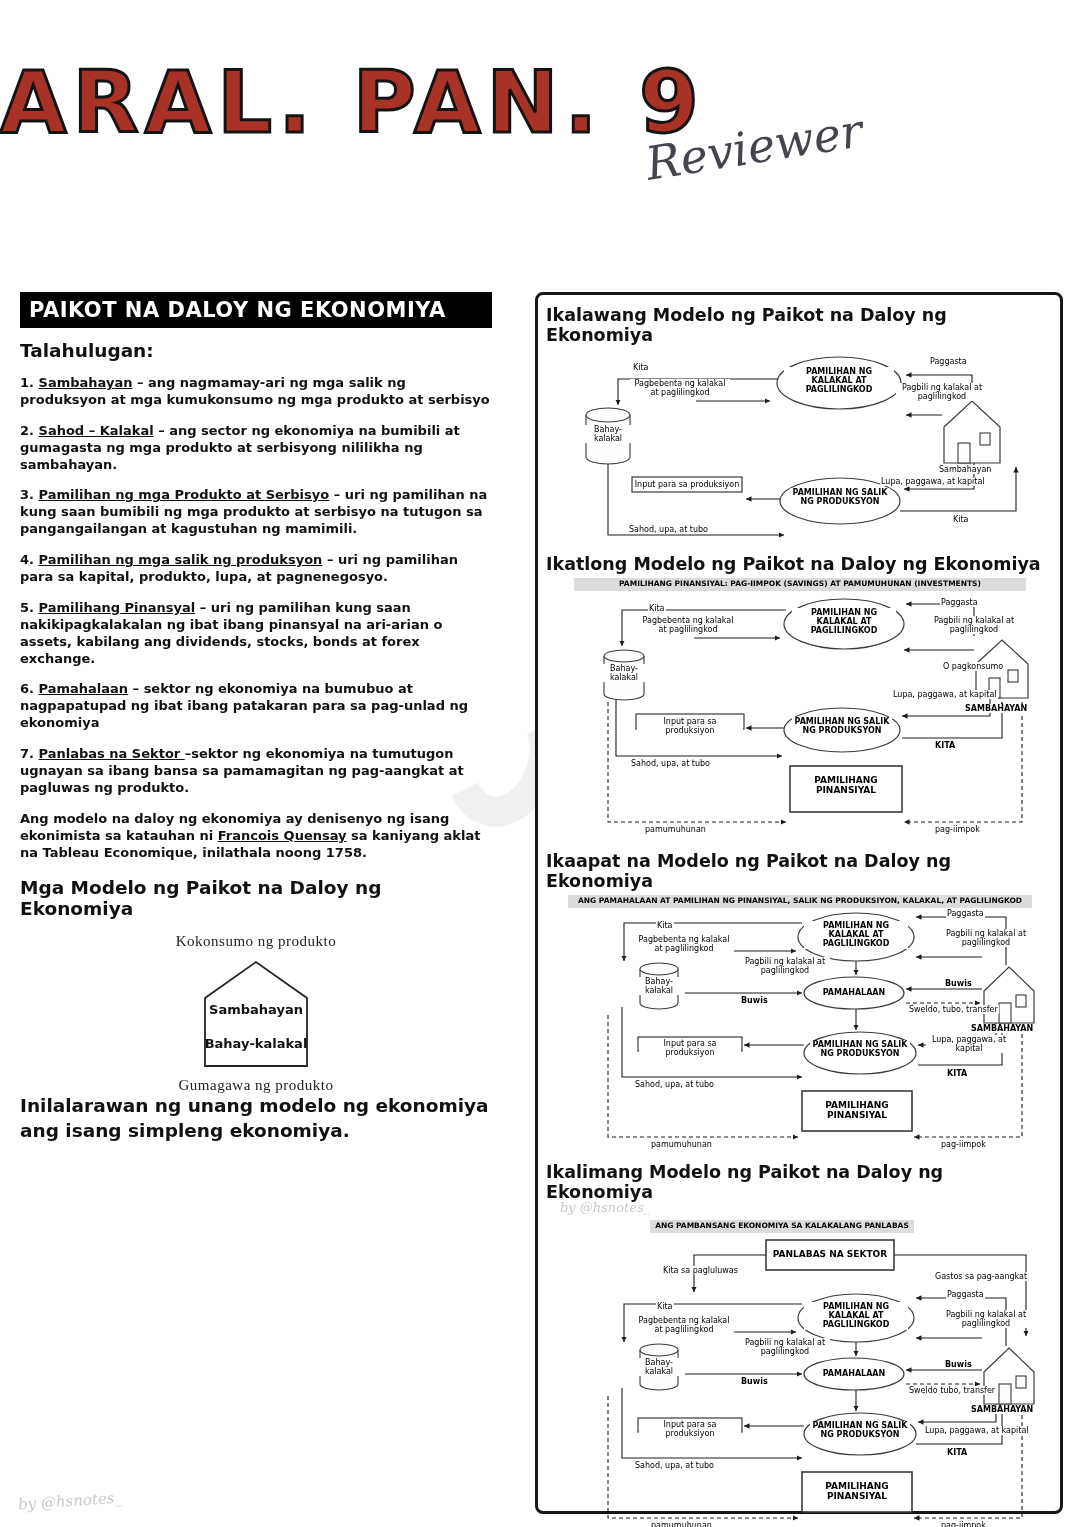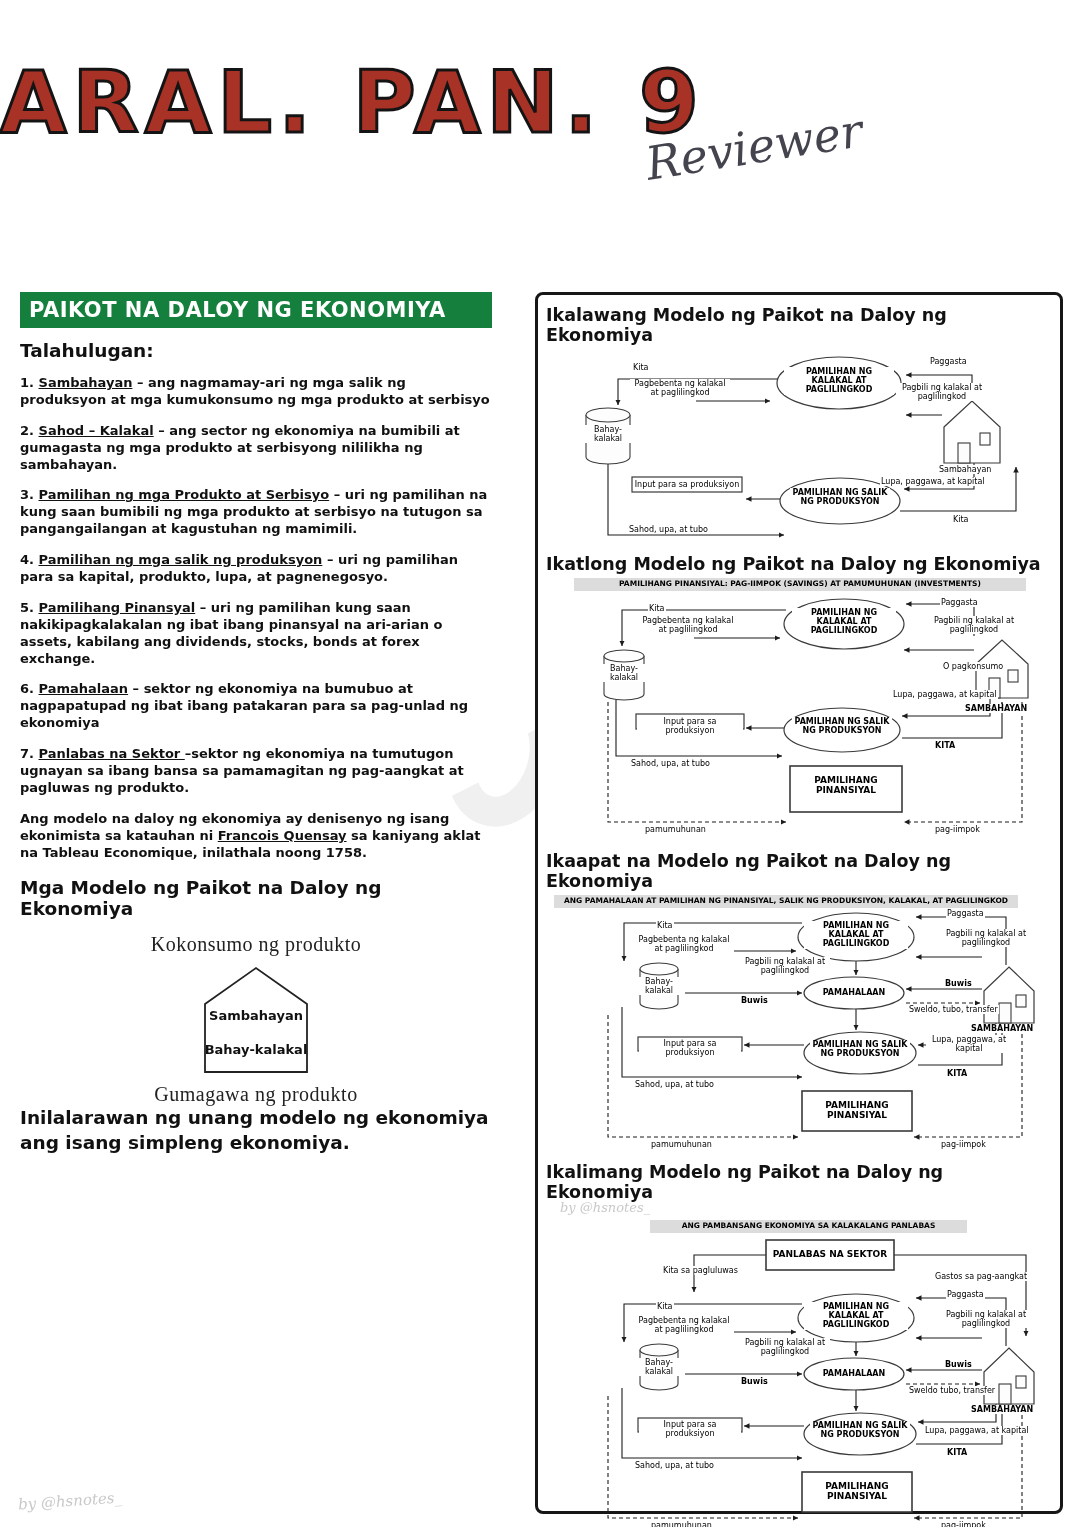--- a/index.html
+++ b/index.html
@@ -12,29 +12,29 @@
                 -webkit-text-stroke:3px #141414; }
   .title-script { position:absolute; left:645px; top:68px; font-family:"DejaVu Serif", serif;
                   font-style:italic; font-size:46px; color:#44444e; transform:rotate(-9deg); }
 
   .bg-glyph { position:absolute; left:448px; top:688px; width:110px; height:140px; border-radius:50%;
               border:30px solid #f0f0f0; border-top-color:transparent; border-left-color:transparent;
               transform:rotate(18deg); z-index:0; }
 
   
   .left-col { position:absolute; left:20px; top:292px; width:472px; z-index:1; }
-  .banner { background:#15803d; color:#fff; font-weight:bold; font-size:21px; letter-spacing:.5px;
+  .banner { background:#000000; color:#fff; font-weight:bold; font-size:21px; letter-spacing:.5px;
             padding:6px 9px; }
   .lead-label { font-weight:bold; font-size:18.5px; margin-top:12px; }
   .def { font-weight:bold; font-size:13px; line-height:1.3; margin-top:14px; }
   .u { text-decoration:underline; }
   .models-heading { font-weight:bold; font-size:18.5px; margin-top:16px; }
 
   .fig1 { margin:14px auto 0 auto; width:320px; text-align:center; }
-  .fig1-label { font-family:"Liberation Serif", serif; font-size:20px; color:#222; letter-spacing:.5px; }
+  .fig1-label { font-family:"Liberation Serif", serif; font-size:15px; color:#222; letter-spacing:.5px; }
   .house-wrap { position:relative; width:130px; height:115px; margin:6px auto; }
   .house-line { position:absolute; left:0; width:130px; text-align:center; font-weight:bold; font-size:13px; }
   .caption { font-weight:bold; font-size:18.5px; line-height:1.3; }
 
   .wm { color:#c9c9c9; font-style:italic; font-family:"DejaVu Serif", serif; font-size:15px; }
   .page-wm { position:absolute; left:18px; top:1492px; transform:rotate(-4deg); }
 
   
   .right-box { position:absolute; left:535px; top:292px; width:528px; height:1222px;
                border:3px solid #161616; border-radius:8px; background:#fff; padding:5px 6px; z-index:1; }
@@ -228,21 +228,21 @@
         <ellipse class="shape2" cx="115" cy="74" rx="19" ry="6"></ellipse>
       </g>
       <g>
         <path class="shape" d="M440,96 L465,72 L490,96 L490,128 L440,128 Z"></path>
         <rect class="shape2" x="455" y="108" width="12" height="20"></rect>
         <rect class="shape2" x="472" y="100" width="10" height="12"></rect>
       </g>
       <rect class="shape" x="94" y="142" width="104" height="14"></rect>
       <rect class="shape" x="258" y="196" width="110" height="40" style="stroke-width:1.6"></rect>
     </svg>
-    <div class="dl gb" style="left:10px;top:0;width:464px;">ANG PAMAHALAAN AT PAMILIHAN NG PINANSIYAL, SALIK NG PRODUKSIYON, KALAKAL, AT PAGLILINGKOD</div>
+    <div class="dl gb" style="left:24px;top:0;width:464px;">ANG PAMAHALAAN AT PAMILIHAN NG PINANSIYAL, SALIK NG PRODUKSIYON, KALAKAL, AT PAGLILINGKOD</div>
     <div class="dl nw" style="left:112px;top:26px;">Kita</div>
     <div class="dl nw" style="left:402px;top:14px;">Paggasta</div>
     <div class="dl" style="left:90px;top:40px;width:100px;">Pagbebenta ng kalakal at paglilingkod</div>
     <div class="dl" style="left:396px;top:34px;width:92px;">Pagbili ng kalakal at paglilingkod</div>
     <div class="dl" style="left:196px;top:62px;width:90px;">Pagbili ng kalakal at paglilingkod</div>
     <div class="dl b nw" style="left:400px;top:84px;">Buwis</div>
     <div class="dl b nw" style="left:196px;top:101px;">Buwis</div>
     <div class="dl b" style="left:260px;top:26px;width:104px;">PAMILIHAN NG KALAKAL AT PAGLILINGKOD</div>
     <div class="dl b" style="left:266px;top:93px;width:88px;">PAMAHALAAN</div>
     <div class="dl" style="left:89px;top:82px;width:52px;">Bahay-kalakal</div>
@@ -295,21 +295,21 @@
       </g>
       <g>
         <path class="shape" d="M440,166 L465,142 L490,166 L490,198 L440,198 Z"></path>
         <rect class="shape2" x="455" y="178" width="12" height="20"></rect>
         <rect class="shape2" x="472" y="170" width="10" height="12"></rect>
       </g>
       <rect class="shape" x="94" y="212" width="104" height="14"></rect>
       <rect class="shape" x="258" y="266" width="110" height="40" style="stroke-width:1.6"></rect>
     </svg>
     <div class="dwm wm" style="left:16px;top:-6px;">by @hsnotes_</div>
-    <div class="dl gb" style="left:106px;top:14px;width:317px;">ANG PAMBANSANG EKONOMIYA SA KALAKALANG PANLABAS</div>
+    <div class="dl gb" style="left:106px;top:14px;width:264px;">ANG PAMBANSANG EKONOMIYA SA KALAKALANG PANLABAS</div>
     <div class="dl b big" style="left:224px;top:43px;width:124px;">PANLABAS NA SEKTOR</div>
     <div class="dl nw" style="left:118px;top:60px;">Kita sa pagluluwas</div>
     <div class="dl nw" style="left:390px;top:66px;">Gastos sa pag-aangkat</div>
     <div class="dl nw" style="left:112px;top:96px;">Kita</div>
     <div class="dl nw" style="left:402px;top:84px;">Paggasta</div>
     <div class="dl" style="left:90px;top:110px;width:100px;">Pagbebenta ng kalakal at paglilingkod</div>
     <div class="dl" style="left:396px;top:104px;width:92px;">Pagbili ng kalakal at paglilingkod</div>
     <div class="dl" style="left:196px;top:132px;width:90px;">Pagbili ng kalakal at paglilingkod</div>
     <div class="dl b nw" style="left:400px;top:154px;">Buwis</div>
     <div class="dl b nw" style="left:196px;top:171px;">Buwis</div>

